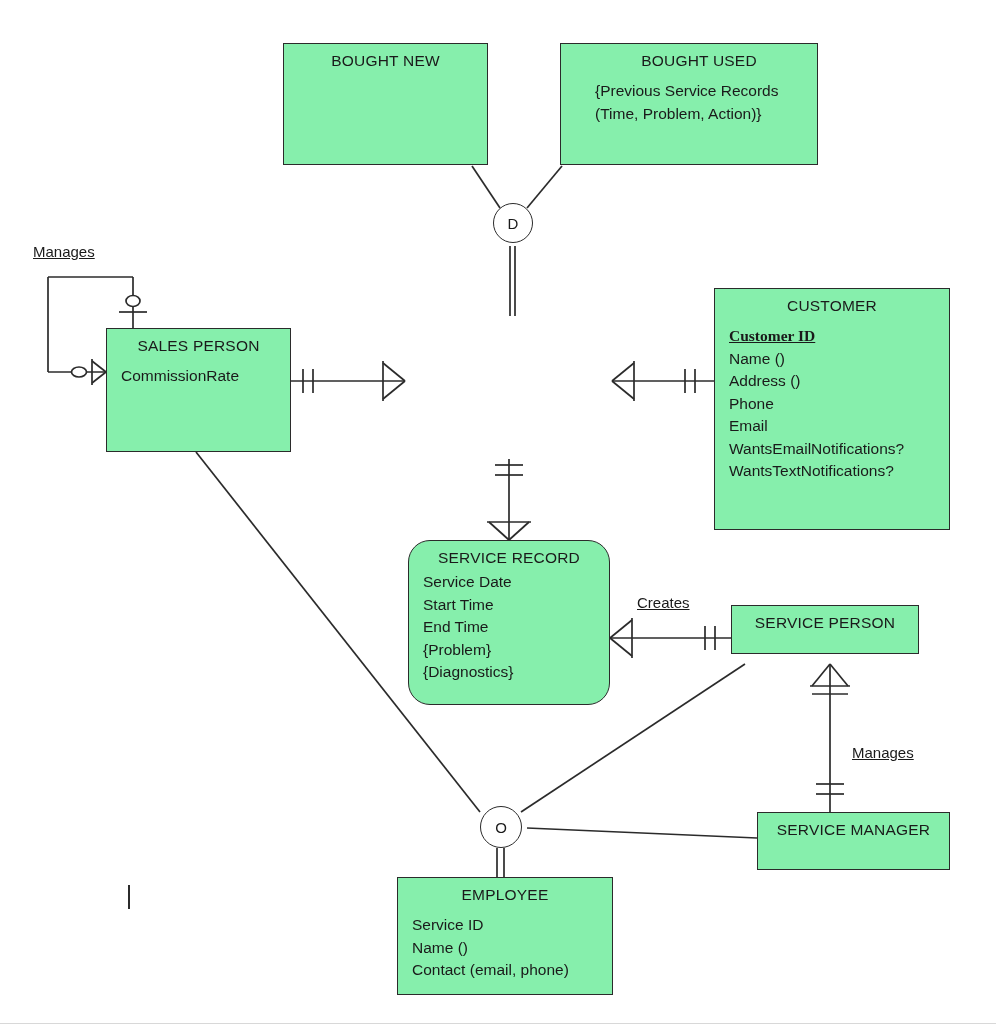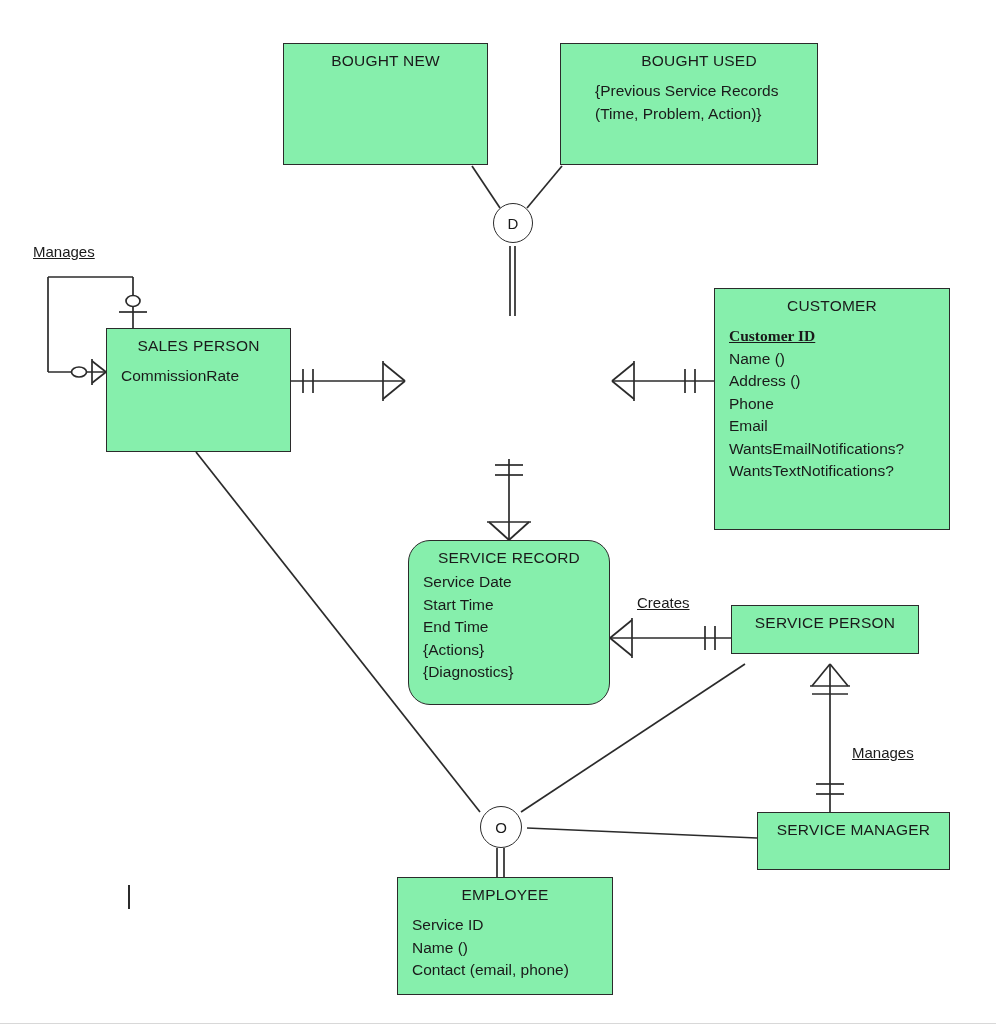--- a/index.html
+++ b/index.html
@@ -215,21 +215,21 @@
   <div class="rel-label" style="left:33px; top:243px;">
     <span>Manages</span>
   </div>
 
   <div class="entity rounded" style="left:408px; top:540px; width:202px; height:165px;">
     <div class="ent-title">SERVICE RECORD</div>
     <div class="ent-attrs tight">
       <div>Service Date</div>
       <div>Start Time</div>
       <div>End Time</div>
-      <div>{Actions}</div>
+      <div>{Problem}</div>
       <div>{Diagnostics}</div>
     </div>
   </div>
 
   <div class="rel-label" style="left:637px; top:594px;">
     <span>Creates</span>
   </div>
 
   <div class="entity" style="left:731px; top:589px; width:188px; height:49px;margin-top:16px;">
     <div class="ent-title">SERVICE PERSON</div>

